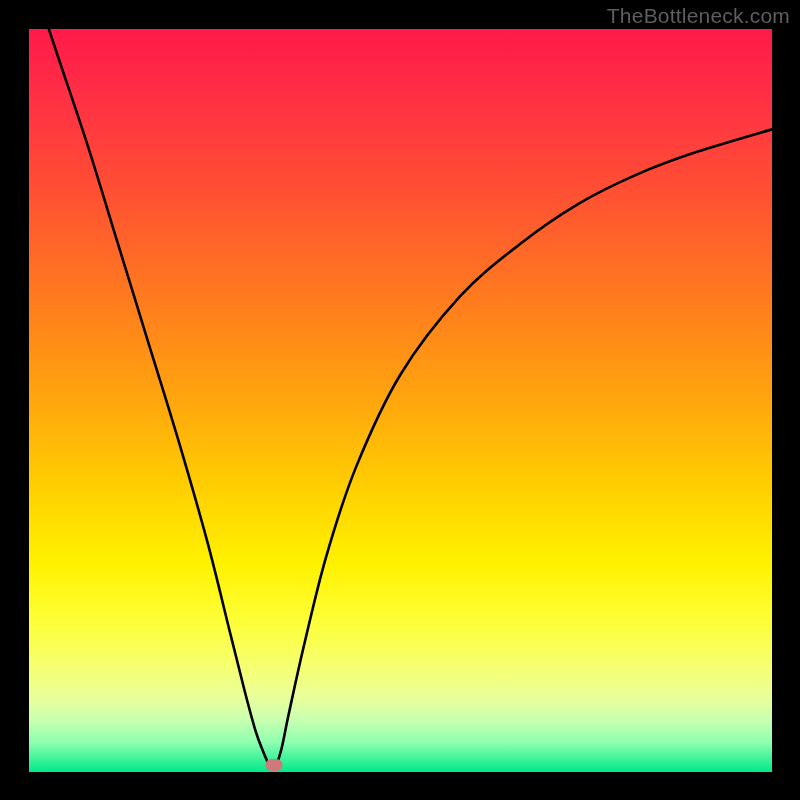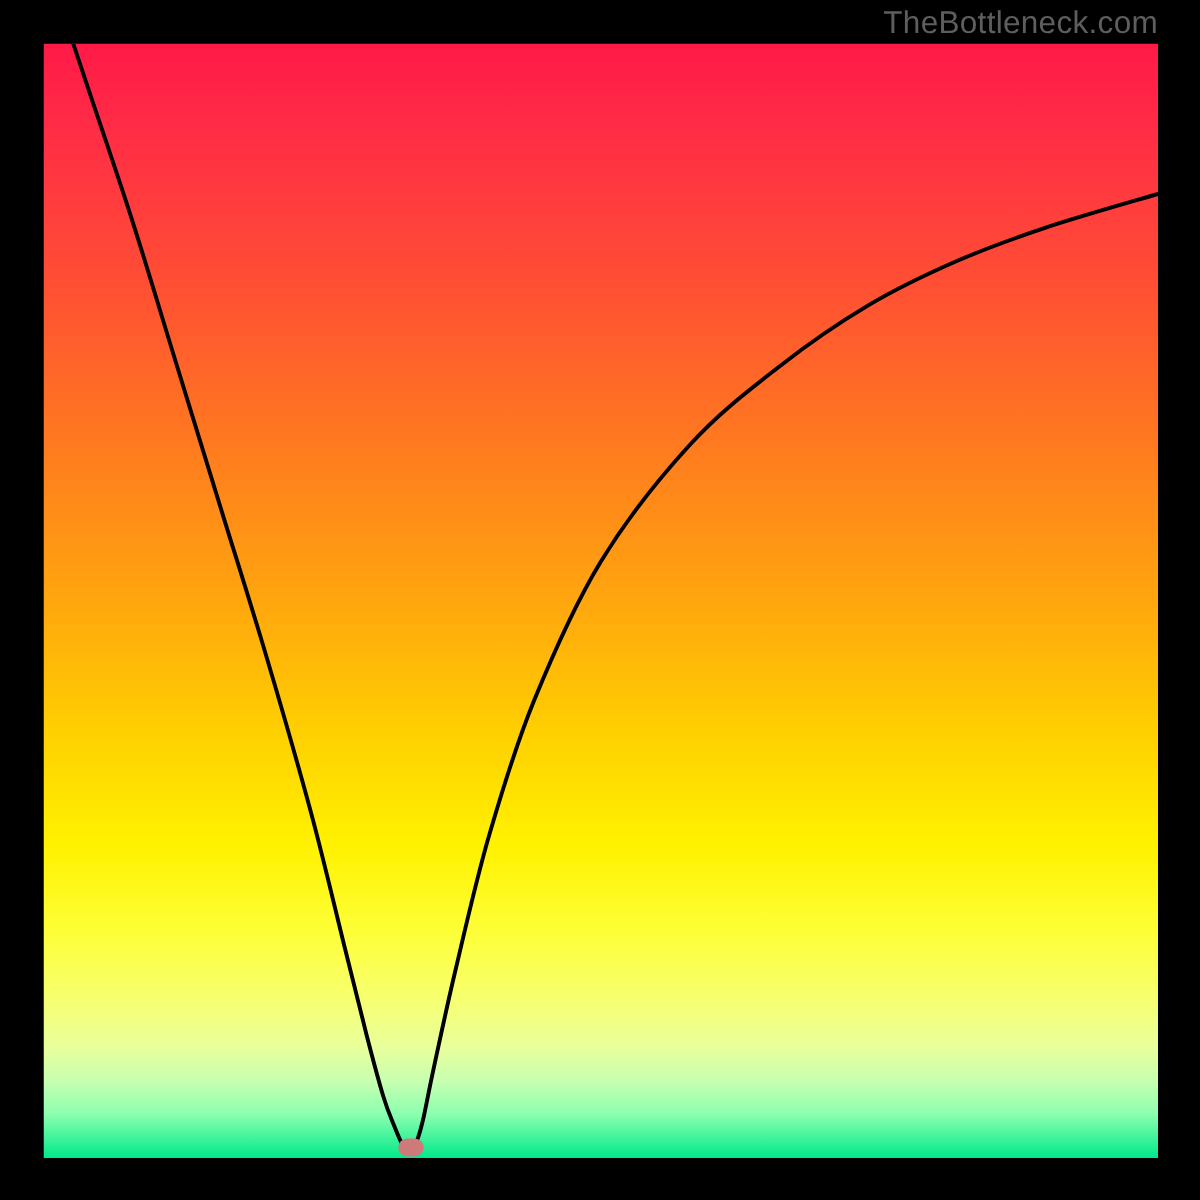--- a/index.html
+++ b/index.html
@@ -39,21 +39,21 @@
       #00e989 100%
     );
   }
   .curve {
     position: absolute;
     inset: 0;
   }
   .watermark {
     position: absolute;
     top: 4px;
-    right: 28px;
+    right: 10px;
     color: #5e5e5e;
     font-size: 21px;
     font-weight: 400;
     letter-spacing: 0.2px;
     user-select: none;
   }
   .marker {
     position: absolute;
     width: 17px;
     height: 12px;

